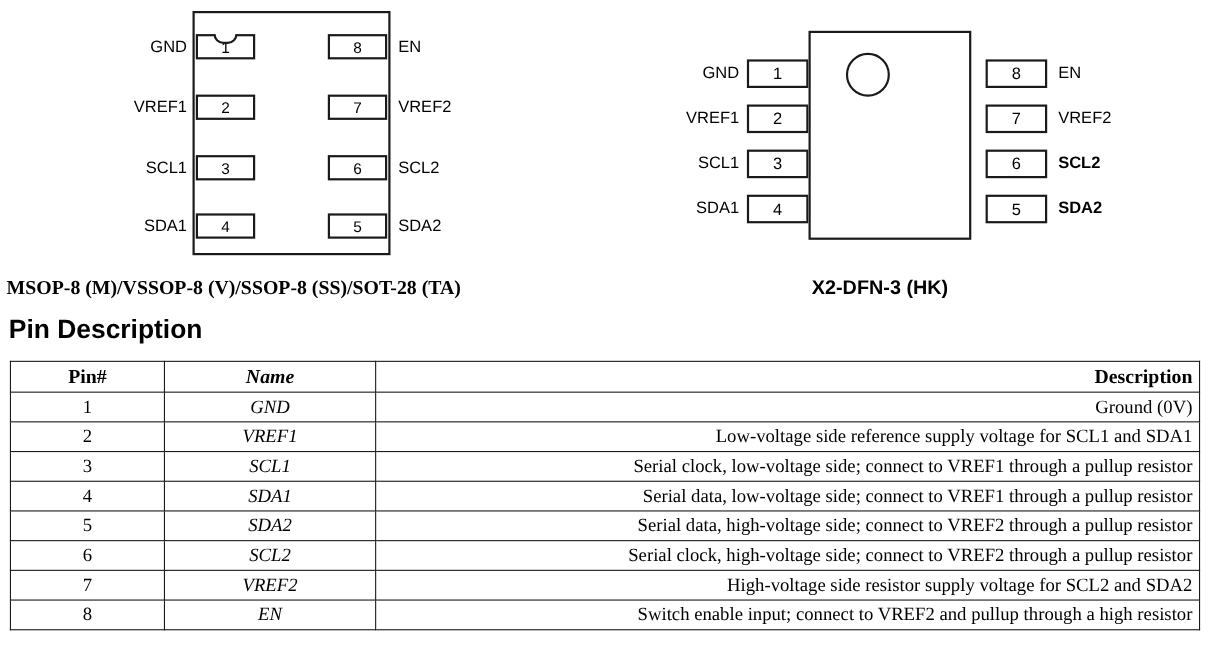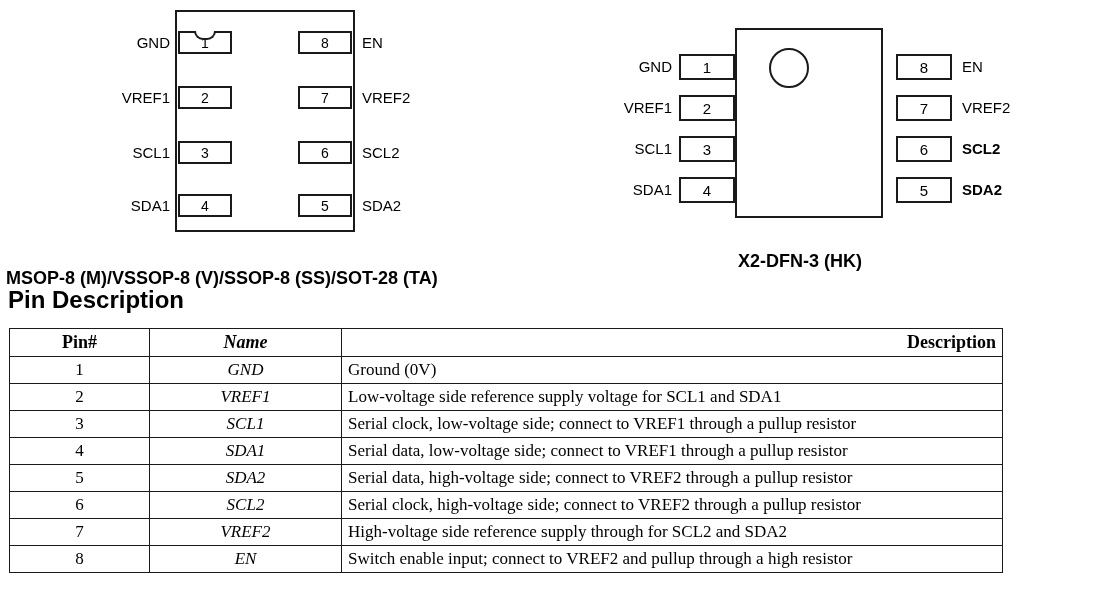--- a/index.html
+++ b/index.html
@@ -132,38 +132,38 @@
     font-weight: bold;
     font-size: 24px;
     text-align: right;
   }
 
   
   .pin-table {
     position: absolute;
     left: 9px;
     top: 328px;
-    width: 994px;
+    width: 1082px;
     border-collapse: collapse;
     font-family: "Liberation Serif", serif;
     font-size: 17px;
   }
   .pin-table th, .pin-table td {
     border: 1.5px solid #1a1a1a;
     padding: 3px 6px;
     height: 27px;
     box-sizing: border-box;
   }
   .pin-table th {
     font-weight: bold;
     font-size: 18px;
   }
   .col-pin  { width: 140px; text-align: center; }
   .col-name { width: 192px; text-align: center; font-style: italic; }
-  .col-desc { text-align: left; padding-left: 8px; }
+  .col-desc { text-align: right; padding-left: 8px; }
   .pin-table th.col-desc { text-align: right; padding-left: 8px; }
   .pin-table th.col-pin, .pin-table th.col-name { text-align: center; }
 </style>
 </head>
 <body>
 
 <div class="packages">
 
   <div class="pkg-left">
     <div class="body"></div>
@@ -186,21 +186,21 @@
 
     <div class="pin-box" style="left:298px; top:86px;">7</div>
     <div class="pin-label" style="left:362px; top:88px;">VREF2</div>
 
     <div class="pin-box" style="left:298px; top:141px;">6</div>
     <div class="pin-label" style="left:362px; top:143px;">SCL2</div>
 
     <div class="pin-box" style="left:298px; top:194px;">5</div>
     <div class="pin-label" style="left:362px; top:196px;">SDA2</div>
 
-    <div class="pkg-caption" style="left:6px; top:268px;">MSOP-8 (M)/VSSOP-8 (V)/SSOP-8 (SS)/SOT-28 (TA)</div>
+    <div class="pkg-caption" style="left:6px; top:251px;font-family:Liberation Serif, serif;">MSOP-8 (M)/VSSOP-8 (V)/SSOP-8 (SS)/SOT-28 (TA)</div>
   </div>
 
   <div class="pkg-right">
     <div class="body"></div>
     <div class="dot"></div>
 
     <div class="pin-box wide" style="left:159px; top:54px;">1</div>
     <div class="pin-label right-al" style="left:40px; top:57px; width:112px;">GND</div>
 
     <div class="pin-box wide" style="left:159px; top:95px;">2</div>
@@ -265,21 +265,21 @@
       <td class="col-desc">Serial data, high-voltage side; connect to VREF2 through a pullup resistor</td>
     </tr>
     <tr>
       <td class="col-pin">6</td>
       <td class="col-name">SCL2</td>
       <td class="col-desc">Serial clock, high-voltage side; connect to VREF2 through a pullup resistor</td>
     </tr>
     <tr>
       <td class="col-pin">7</td>
       <td class="col-name">VREF2</td>
-      <td class="col-desc">High-voltage side reference supply through for SCL2 and SDA2</td>
+      <td class="col-desc">High-voltage side resistor supply voltage for SCL2 and SDA2</td>
     </tr>
     <tr>
       <td class="col-pin">8</td>
       <td class="col-name">EN</td>
       <td class="col-desc">Switch enable input; connect to VREF2 and pullup through a high resistor</td>
     </tr>
   </tbody>
 </table>
 
 </body></html>

